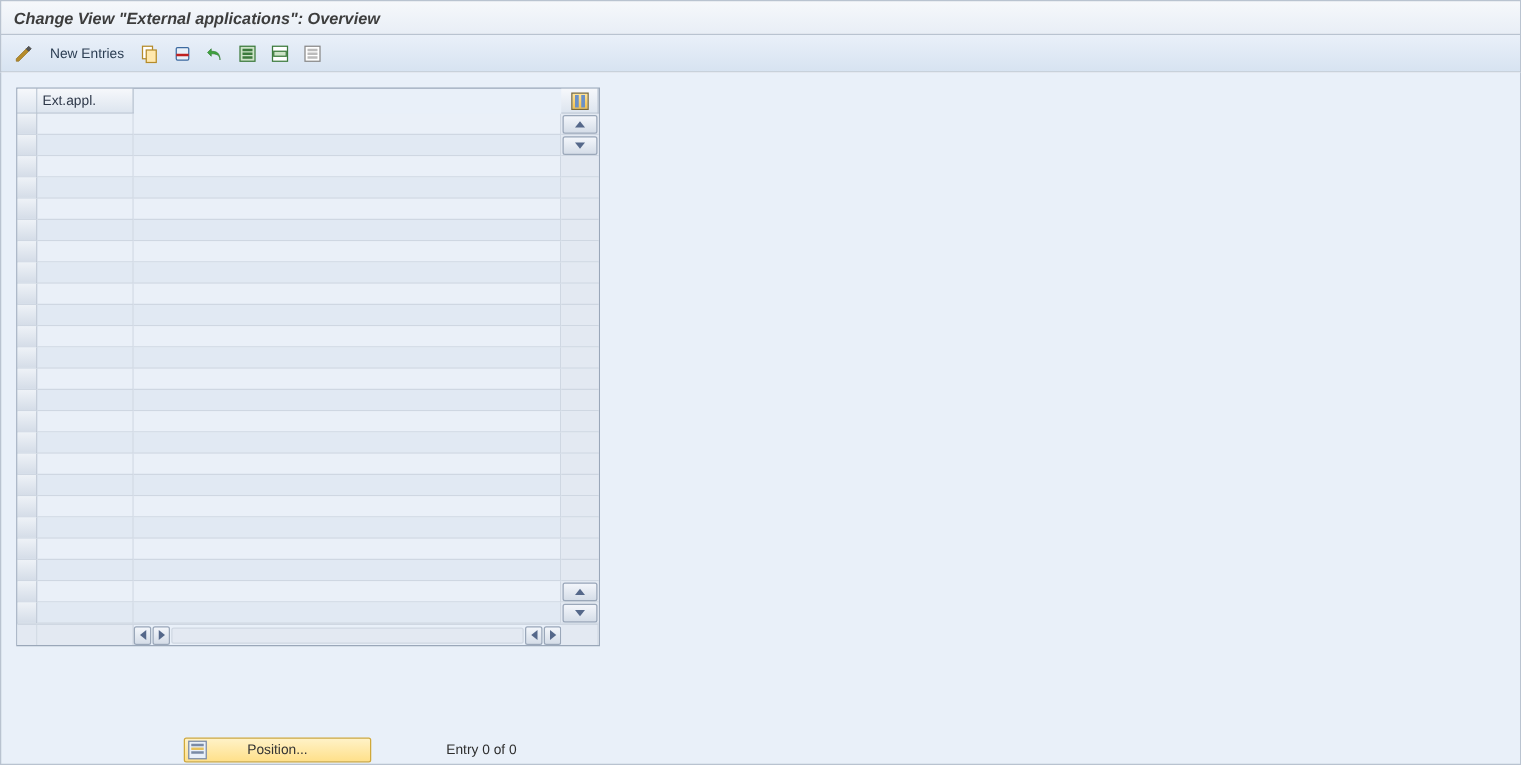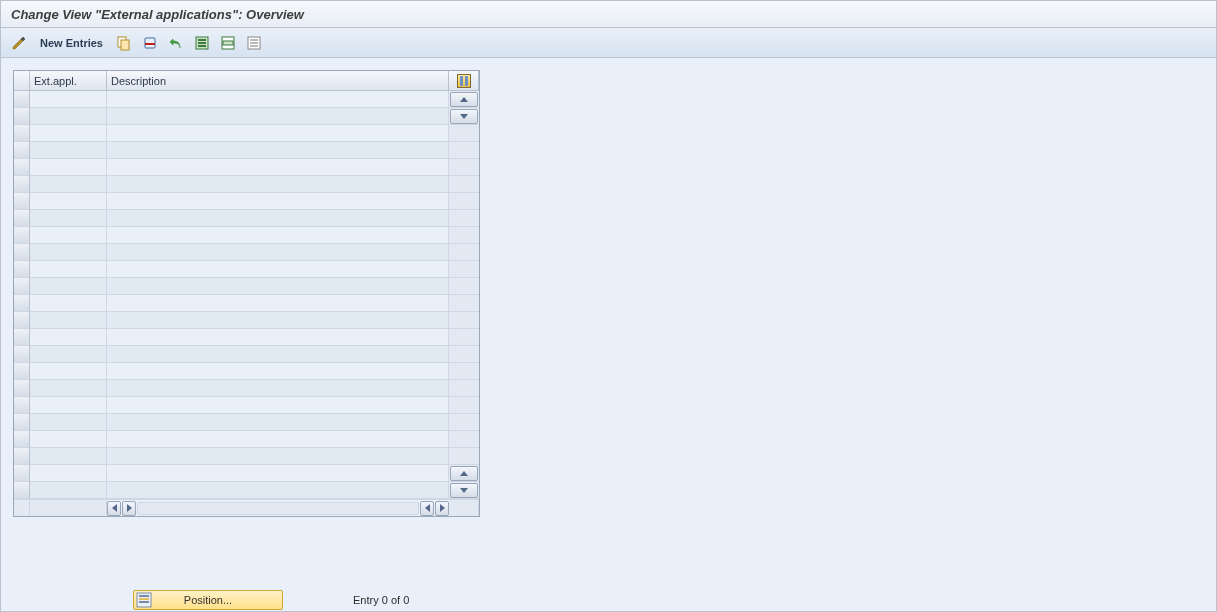--- a/index.html
+++ b/index.html
@@ -46,21 +46,20 @@
     min-width: 22px;
     border: 1px solid transparent;
     border-radius: 2px;
     background: transparent;
     cursor: default;
     padding: 0 3px;
   }
   .tb-btn.text {
     padding: 0 6px;
     color: #2b3d52;
-    font-weight: bold;
   }
   .watermark {
     margin-left: 8px;
     font-size: 16px;
     font-weight: bold;
     color: #f5b14a;
     letter-spacing: .3px;
     text-shadow: 0 1px 0 #fff;
   }
   .content-wrap {
@@ -144,22 +143,22 @@
   }
   .hsb-track{display:flex;align-items:center;gap:1px;}
   .hsb-spacer{background:#e3e9f2;border-right:1px solid #cfd7e2;}
   .hsb-fill{background:#e3e9f2;flex:1 1 auto;border:1px solid #cfd7e2;height:13px;border-radius:2px;}
   .hsb-btn{
     width:14px;height:15px;background:linear-gradient(#f3f6fb,#d5dde8);
     border:1px solid #9aa7b9;border-radius:2px;display:flex;align-items:center;justify-content:center;
   }
   .footer-bar{
     position:absolute;
-    left:132px; top:calc(12px + 477px + 42px);
-    display:flex;align-items:center;gap:10px;
+    left:146px; top:calc(12px + 477px + 42px);
+    display:flex;align-items:center;gap:0;
     height:22px;
   }
   .position-btn{
     display:flex;align-items:center;gap:10px;
     height:20px;width:150px;
     border:1px solid #d0a83a;border-radius:2px;
     background:linear-gradient(#fff2c7,#ffe08a);
     padding:0 4px;color:#333;justify-content:center;position:relative;
   }
   .position-btn .ic{
@@ -226,21 +225,20 @@
       </svg>
   </span>
 </div>
 
 <div class="content-wrap">
 
   <div class="table-box">
     <div class="grid">
       <div class="hdr sel"></div>
       <div class="hdr">Ext.appl.</div>
-      <div class="hdr">Description</div>
       <div class="hdr cfg">
           <span class="cfg-icon"></span>
         </div>
 
     <div class="row-sel"></div>
         <div class="cell "></div>
         <div class="cell "></div>
         <div class="vsb" style="grid-column: 4 / span 2;">
           <div class="vsb-btn">
             <span class="arrow up"></span>

